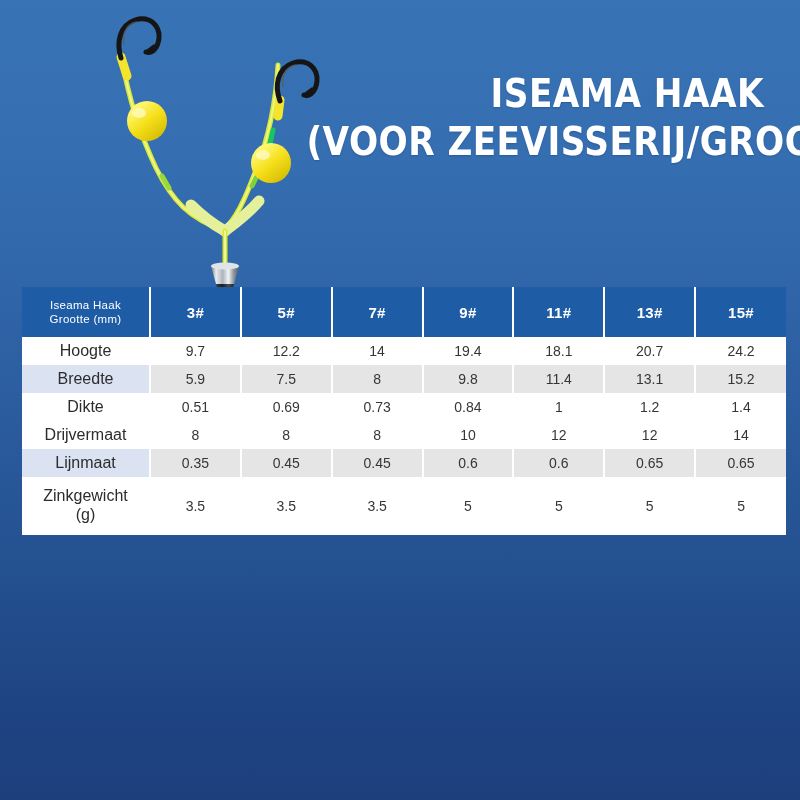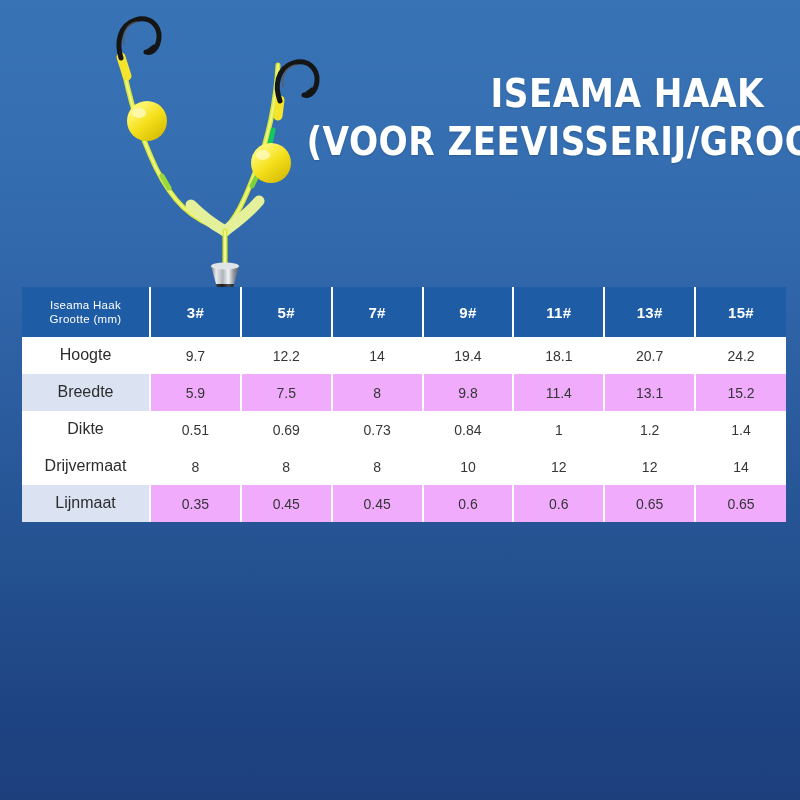--- a/index.html
+++ b/index.html
@@ -87,31 +87,31 @@
     font-weight: normal;
     line-height: 1.25;
     padding: 2px 6px;
   }
 
   table.spec tbody td {
     text-align: center;
     vertical-align: middle;
     color: #363636;
     font-size: 14px;
-    height: 37px;
+    height: 28px;
     border-right: 2px solid #ffffff;
     padding: 2px 3px;
   }
   table.spec tbody td:last-child { border-right: none; }
   table.spec tbody td.label {
     font-size: 16px;
     color: #2c2c2c;
     line-height: 1.18;
   }
-  table.spec tbody tr.alt td { background: #f0abfc; }
+  table.spec tbody tr.alt td { background: #e5e5e5; }
   table.spec tbody tr.alt td.label { background: #dbe3f3; margin-left: 8px; }
   table.spec tbody tr.tall td { height: 58px; }
 </style>
 </head>
 <body>
 
 <div class="rig">
   <svg viewBox="0 0 254 284" xmlns="http://www.w3.org/2000/svg" aria-hidden="true">
     <defs>
       <linearGradient id="beadGrad" x1="0.25" y1="0.2" x2="0.8" y2="0.9">
@@ -271,16 +271,29 @@
         <td class="label">Lijnmaat</td>
         <td>0.35</td>
         <td>0.45</td>
         <td>0.45</td>
         <td>0.6</td>
         <td>0.6</td>
         <td>0.65</td>
         <td>0.65</td>
       </tr>
 
+      <tr class="tall">
+        <td class="label">
+          <div>Zinkgewicht</div>
+          <div>(g)</div>
+        </td>
+        <td>3.5</td>
+        <td>3.5</td>
+        <td>3.5</td>
+        <td>5</td>
+        <td>5</td>
+        <td>5</td>
+        <td>5</td>
+      </tr>
 
     </tbody>
   </table>
 </div>
 
 </body></html>

